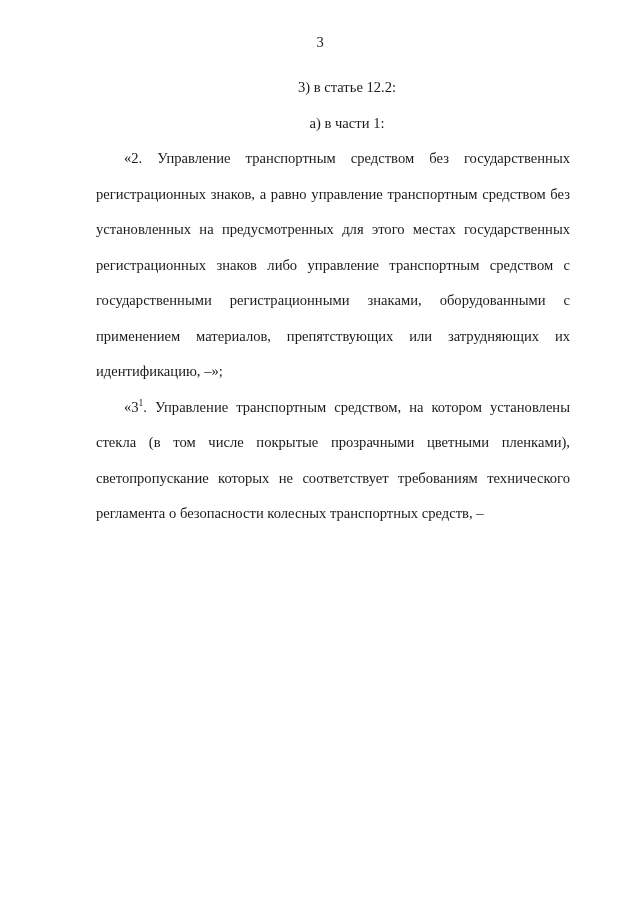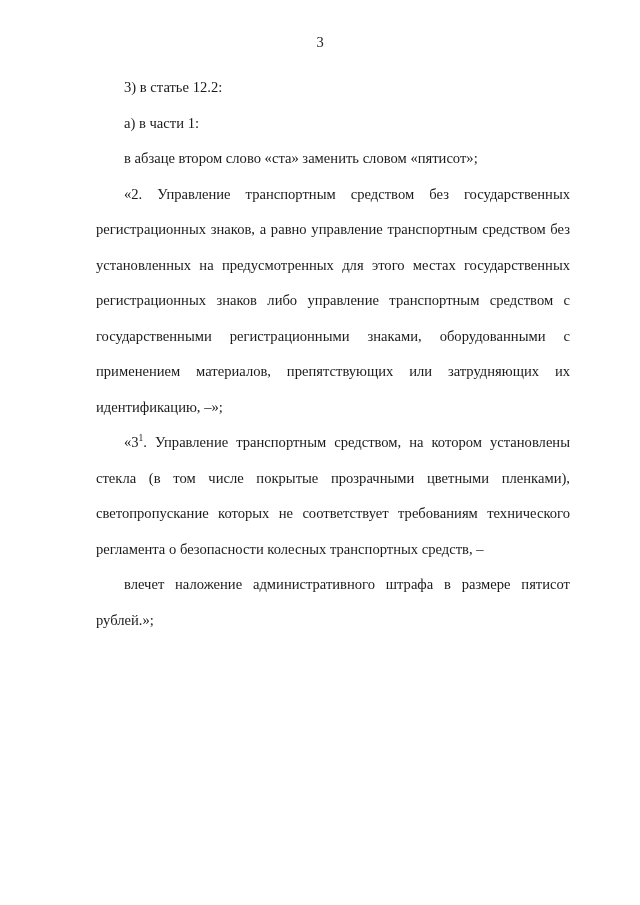--- a/index.html
+++ b/index.html
@@ -51,41 +51,39 @@
   }
   p + p {
     margin-top: 0;
   }
   sup {
     font-size: 9.5px;
     vertical-align: super;
     line-height: 0;
   }
   .nojustify {
-    text-align: left;
+    text-align: center;
   }
 </style>
 </head>
 <body>
 
 <div class="page">
 
   <div class="page-number">3</div>
 
   <div class="body-text">
 
     <p class="indent nojustify">3) в статье 12.2:</p>
 
     <p class="indent nojustify">а) в части 1:</p>
 
 
-    <p class="indent nojustify">в абзаце втором слово «ста» заменить словом «пятисот»;</p>
 
 
     <p class="indent">«2. Управление транспортным средством без государственных регистрационных знаков, а равно управление транспортным средством без установленных на предусмотренных для этого местах государственных регистрационных знаков либо управление транспортным средством с государственными регистрационными знаками, оборудованными с применением материалов, препятствующих или затрудняющих их идентификацию, –»;</p>
 
 
     <p class="indent"><span>«3</span><sup>1</sup><span>. Управление транспортным средством, на котором установлены стекла (в том числе покрытые прозрачными цветными пленками), светопропускание которых не соответствует требованиям технического регламента о безопасности колесных транспортных средств, –</span></p>
 
-    <p class="indent">влечет наложение административного штрафа в размере пятисот рублей.»;</p>
 
   </div>
 </div>
 
 </body></html>

